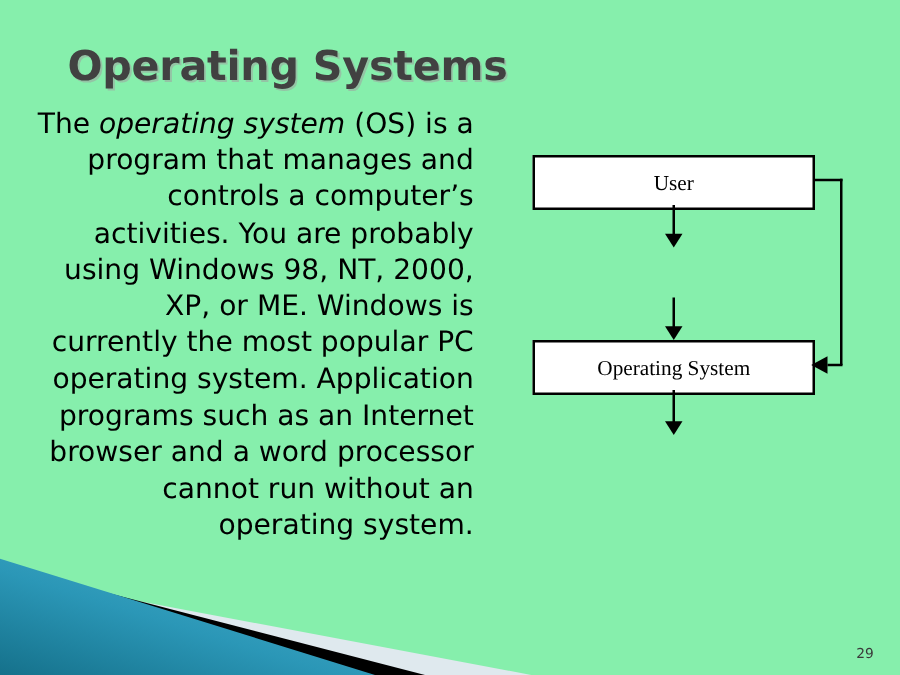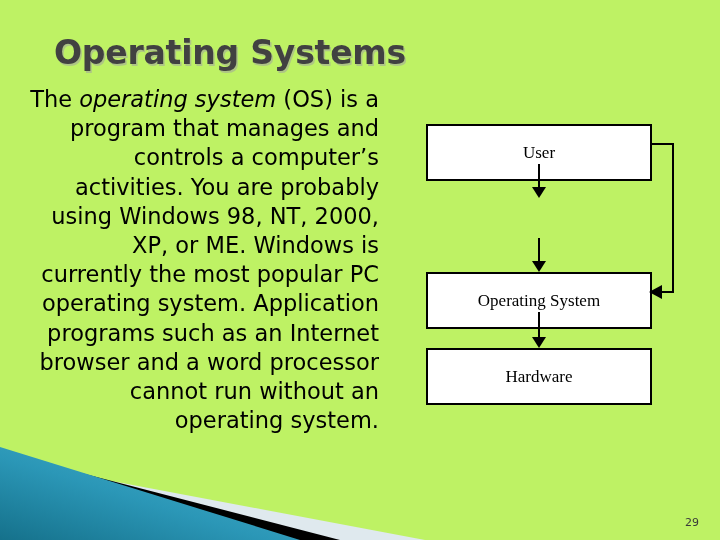--- a/index.html
+++ b/index.html
@@ -5,21 +5,21 @@
 <style>
   html, body {
     margin: 0;
     padding: 0;
     background: #ffffff;
   }
   #slide {
     position: relative;
     width: 720px;
     height: 540px;
-    background: #bef264;
+    background: #86efac;
     overflow: hidden;
     font-family: "DejaVu Sans", sans-serif;
   }
 
   
   #slide-title {
     position: absolute;
     left: 54px;
     top: 33px;
     font-family: "DejaVu Sans", sans-serif;
@@ -52,21 +52,21 @@
     position: absolute;
     left: 420px;
     top: 118px;
     width: 270px;
     height: 285px;
   }
   .dbox {
     position: absolute;
     left: 6px;
     width: 226px;
-    height: 57px;
+    height: 44px;
     box-sizing: border-box;
     border: 2px solid #000000;
     background: #ffffff;
     display: flex;
     align-items: center;
     justify-content: center;
     font-family: "Liberation Serif", "DejaVu Serif", serif;
     font-size: 17px;
     color: #000000;
     line-height: 1;
@@ -170,21 +170,20 @@
 
     <div class="arrow-v" id="arrow-user-apps"></div>
 
 
     <div class="arrow-v" id="arrow-apps-os"></div>
 
     <div class="dbox" id="box-os">Operating System</div>
 
     <div class="arrow-v" id="arrow-os-hw"></div>
 
-    <div class="dbox" id="box-hardware">Hardware</div>
 
     <div id="side-top"></div>
     <div id="side-vert"></div>
     <div id="side-bottom"></div>
   </div>
 
   <svg id="deco" viewBox="0 0 720 110" preserveAspectRatio="none">
     <defs>
       <linearGradient id="tealGrad" x1="0" y1="1" x2="1" y2="0">
         <stop offset="0%" stop-color="#15718b"></stop>

